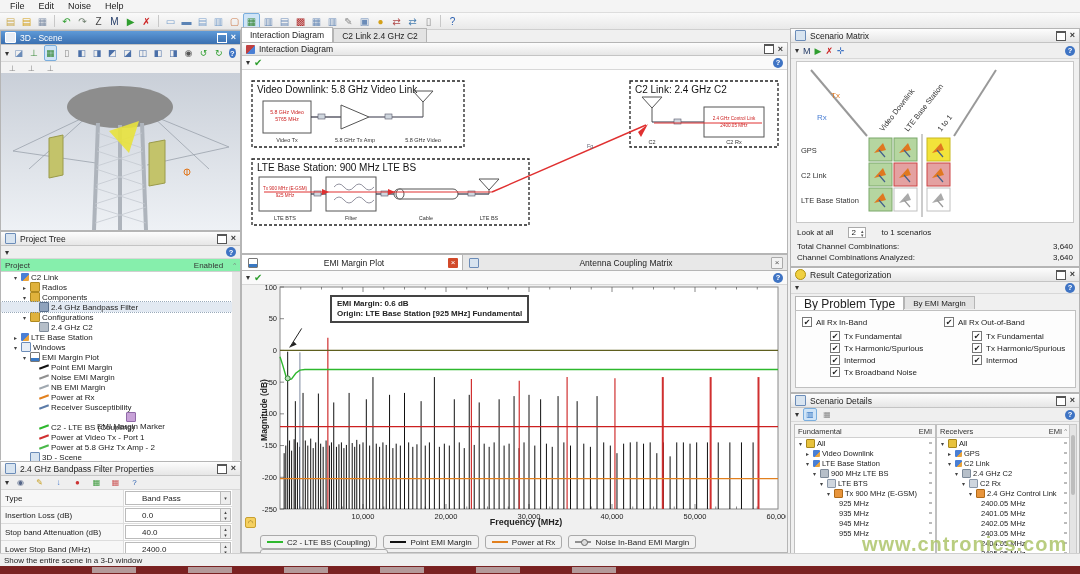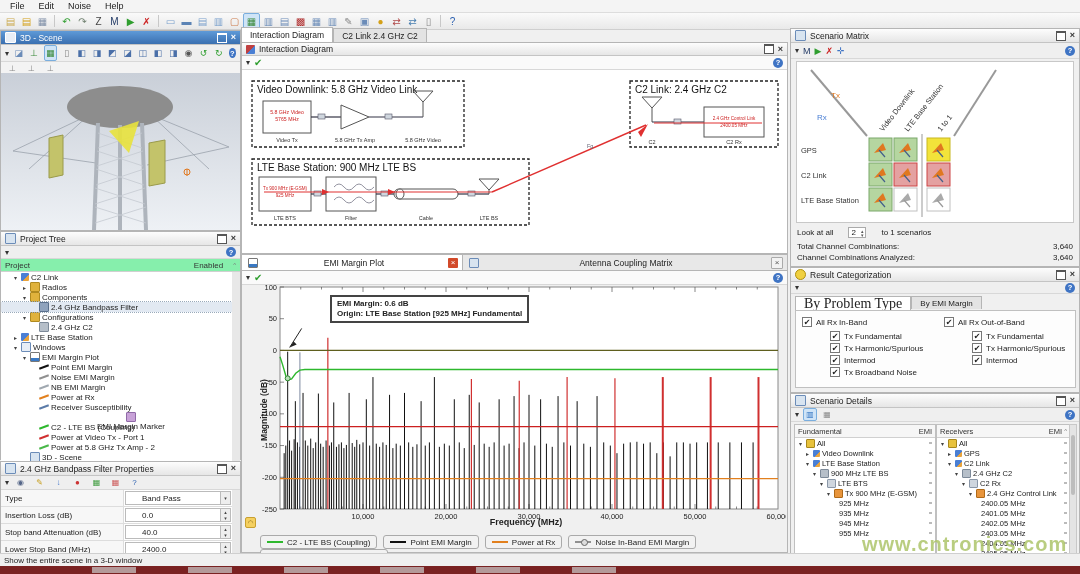--- a/index.html
+++ b/index.html
@@ -793,21 +793,21 @@
       <span class="panel-ic" style="background:#f0d040;border:1px solid #b09010;border-radius:50%;"></span>
       <span class="grow">Result Categorization</span>
       <span class="float-btn"></span>
       <span class="close-btn">×</span>
     </div>
     <div class="ptb" style="height:11px;">
       <span class="dd">▾</span>
       <span class="helpq">?</span>
     </div>
     <div style="display:flex;padding:2px 4px 0 4px;gap:0;">
-      <div class="tab active" style="height:13px;font-size:14px;font-family:Liberation Serif, serif;">
+      <div class="tab active" style="height:13px;font-size:12px;">
           <span>By Problem Type</span>
         </div>
       <div class="tab" style="height:12px;font-size:8px;">
           <span>By EMI Margin</span>
         </div>
     </div>
     <div class="abs" style="left:4px;top:42px;width:281px;height:78px;border:1px solid #c0c0c0;background:#fdfdfd;">
       <div class="abs" style="left:6px;top:5px;" id="cb-left-parent">
           <div class="cb-row">
             <span class="cb">✔</span>

